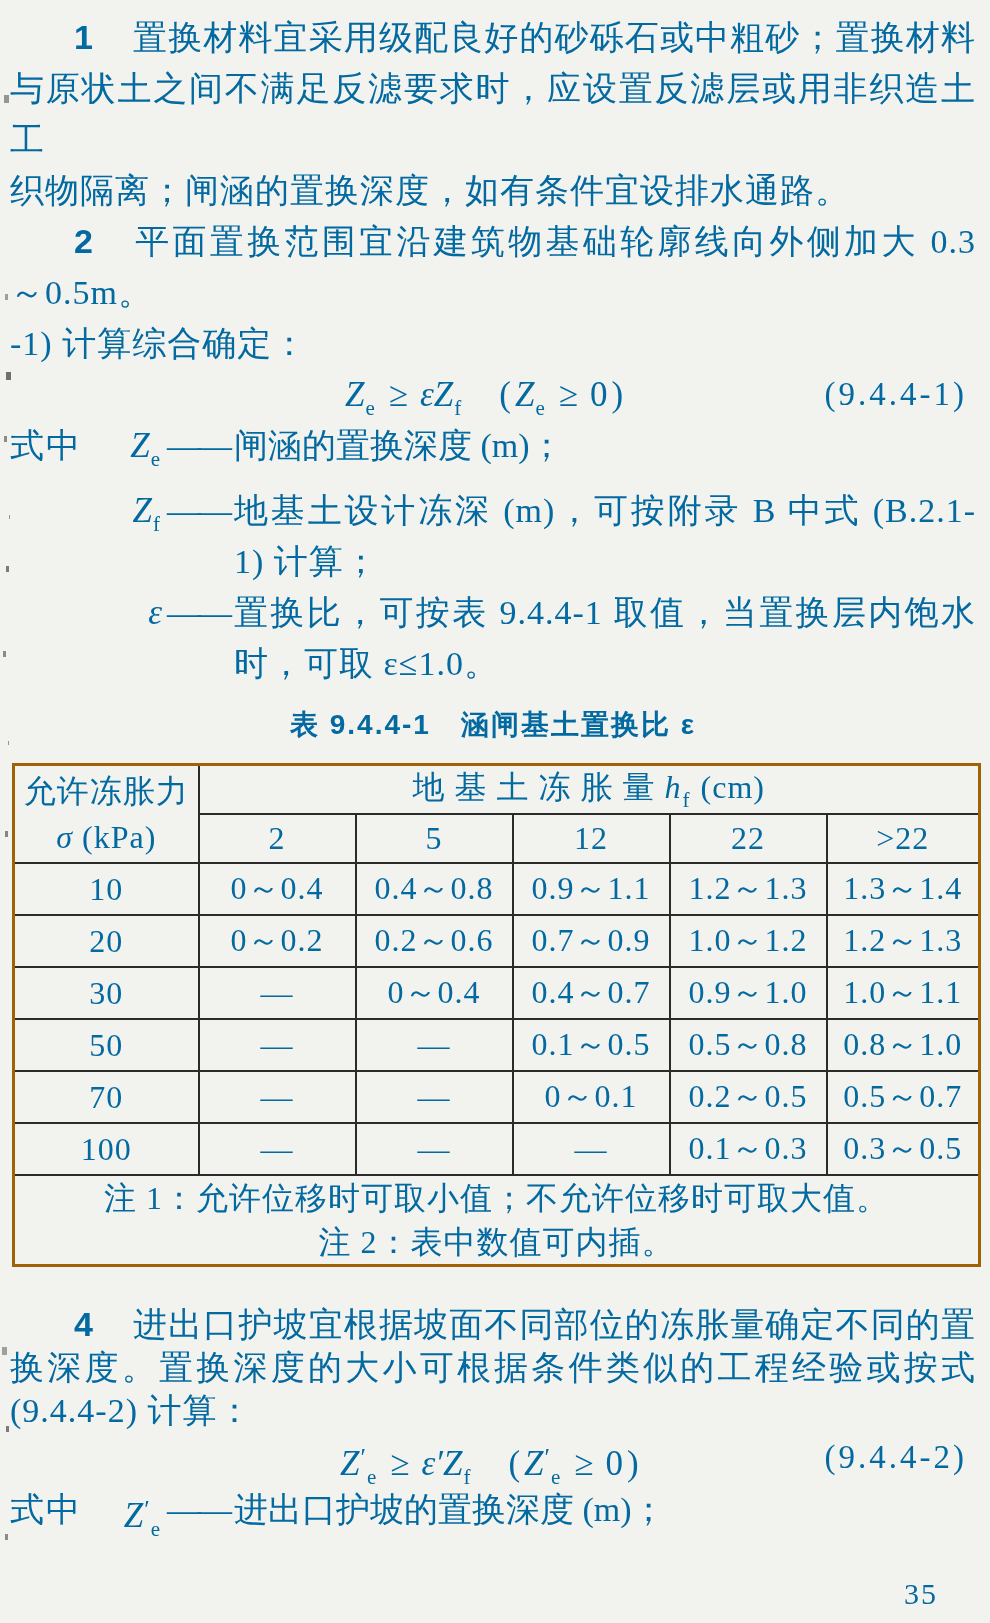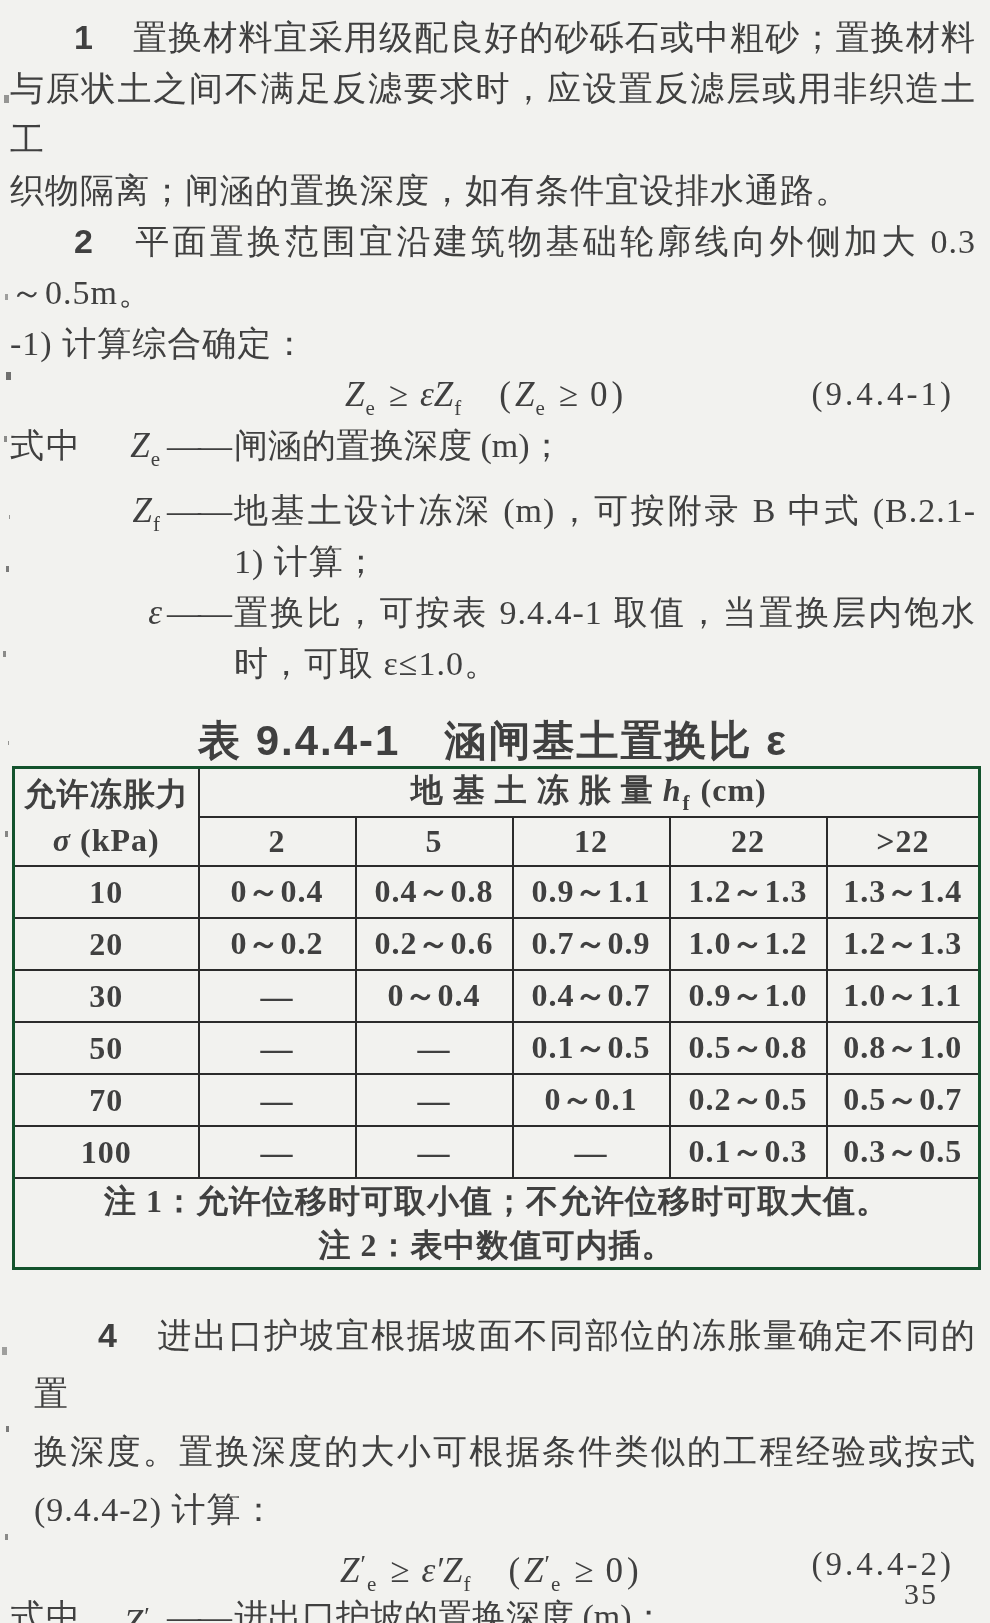--- a/index.html
+++ b/index.html
@@ -1,57 +1,57 @@
 <!DOCTYPE html>
 <html><head>
 <meta charset="utf-8">
 <style>
   html,body{margin:0;padding:0;}
   .page{
     width:990px;height:1623px;position:relative;overflow:hidden;
-    background:#f2f2ef;color:#404040;
+    background:#f2f2ef;color:#0369a1;
     font-family:"Liberation Serif","DejaVu Serif",serif;
   }
   .content{padding:12px 14px 0 10px;}
   .line{font-size:34px;line-height:51px;letter-spacing:1px;}
   .line.fill{text-align:justify;text-align-last:justify;}
   .line.indent{text-indent:64px;}
   .num{font-family:"Liberation Sans","DejaVu Sans",sans-serif;font-weight:bold;margin-right:40px;letter-spacing:0;}
   
   .formula-row{position:relative;height:51px;}
   .formula{position:absolute;left:335px;top:0;line-height:51px;font-size:35px;white-space:nowrap;}
   .f2 .formula{left:330px;}
-  .f-label{position:absolute;right:22px;top:0;line-height:51px;font-size:33px;letter-spacing:3px;}
+  .f-label{position:absolute;right:9px;top:0;line-height:51px;font-size:33px;letter-spacing:3px;}
   .mvar{font-style:italic;font-family:"Liberation Serif","DejaVu Serif",serif;}
   .msub{font-size:21px;vertical-align:-9px;margin:0 2px 0 1px;letter-spacing:0;}
   .prime{font-size:25px;vertical-align:9px;margin-left:1px;}
   .geq{margin:0 12px;}
   .cond-open{margin-left:36px;margin-right:4px;}
   .cond-close{margin-left:4px;}
   
   .def-row{display:flex;font-size:34px;line-height:52px;}
   .def-lead{width:102px;letter-spacing:2px;}
   .def-term{width:50px;text-align:right;white-space:nowrap;font-size:35px;}
   .def-dash{width:72px;text-align:center;letter-spacing:-3px;white-space:nowrap;}
   .def-text{flex:1;}
   .def-text .line{letter-spacing:1px;}
   
-  .table-title{margin-top:26px;height:51px;line-height:51px;text-align:center;
-    font-size:42px;font-weight:bold;font-family:"Liberation Sans","DejaVu Sans",sans-serif;letter-spacing:2px;}
-  table.eps{margin-left:2px;width:966px;border-collapse:collapse;table-layout:fixed;
-    border:3px solid #14532d;font-weight:bold;}
+  .table-title{margin-top:10px;height:51px;line-height:51px;text-align:center;
+    font-size:28px;font-weight:bold;font-family:"Liberation Sans","DejaVu Sans",sans-serif;letter-spacing:2px;}
+  table.eps{margin-top:13px;margin-left:2px;width:966px;border-collapse:collapse;table-layout:fixed;
+    border:3px solid #a16207;}
   table.eps td{border:2px solid #2b2b2b;text-align:center;vertical-align:middle;
     font-size:32px;padding:0;letter-spacing:1px;}
   td.rowhead{font-size:33px;line-height:46px;}
   td.spanhead{height:47px;font-size:33px;letter-spacing:2px;}
   td.subhead{height:47px;}
   tr.data td{height:50px;}
   td.notes{height:86px;text-align:left;padding:6px 10px 8px 46px;font-size:30px;line-height:44px;letter-spacing:1px;}
   .p4{margin-top:36px;}
-  .p4 .line{line-height:58px;margin-left:24px;}
+  .p4 .line{line-height:43px;}
   .f2{height:52px;}
   .lastdef{line-height:52px;}
   .pageno{position:absolute;right:52px;bottom:12px;font-size:30px;letter-spacing:2px;}
   
   .noise{position:absolute;left:4px;top:95px;width:5px;height:8px;background:rgba(35,35,35,.45);
     box-shadow:0 198px 0 -1px rgba(35,35,35,.4),2px 277px 0 0 rgba(25,25,25,.6),
       -1px 340px 0 -1px rgba(35,35,35,.5),3px 418px 0 -2px rgba(35,35,35,.45),
       1px 470px 0 -1px rgba(25,25,25,.55),-2px 555px 0 -1px rgba(35,35,35,.5),
       2px 644px 0 -2px rgba(35,35,35,.45),0 735px 0 -1px rgba(25,25,25,.5),
       -2px 1252px 0 0 rgba(35,35,35,.4),1px 1330px 0 -1px rgba(25,25,25,.55),

